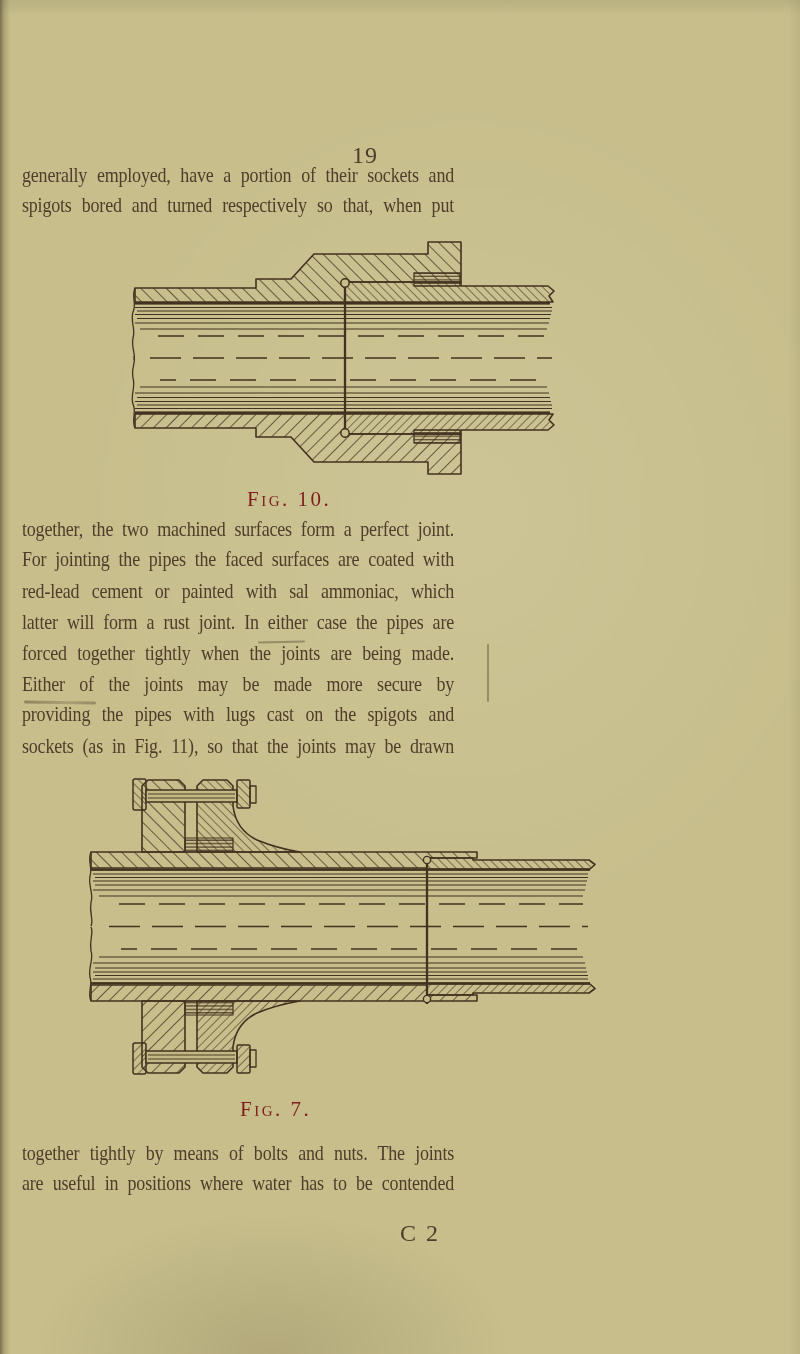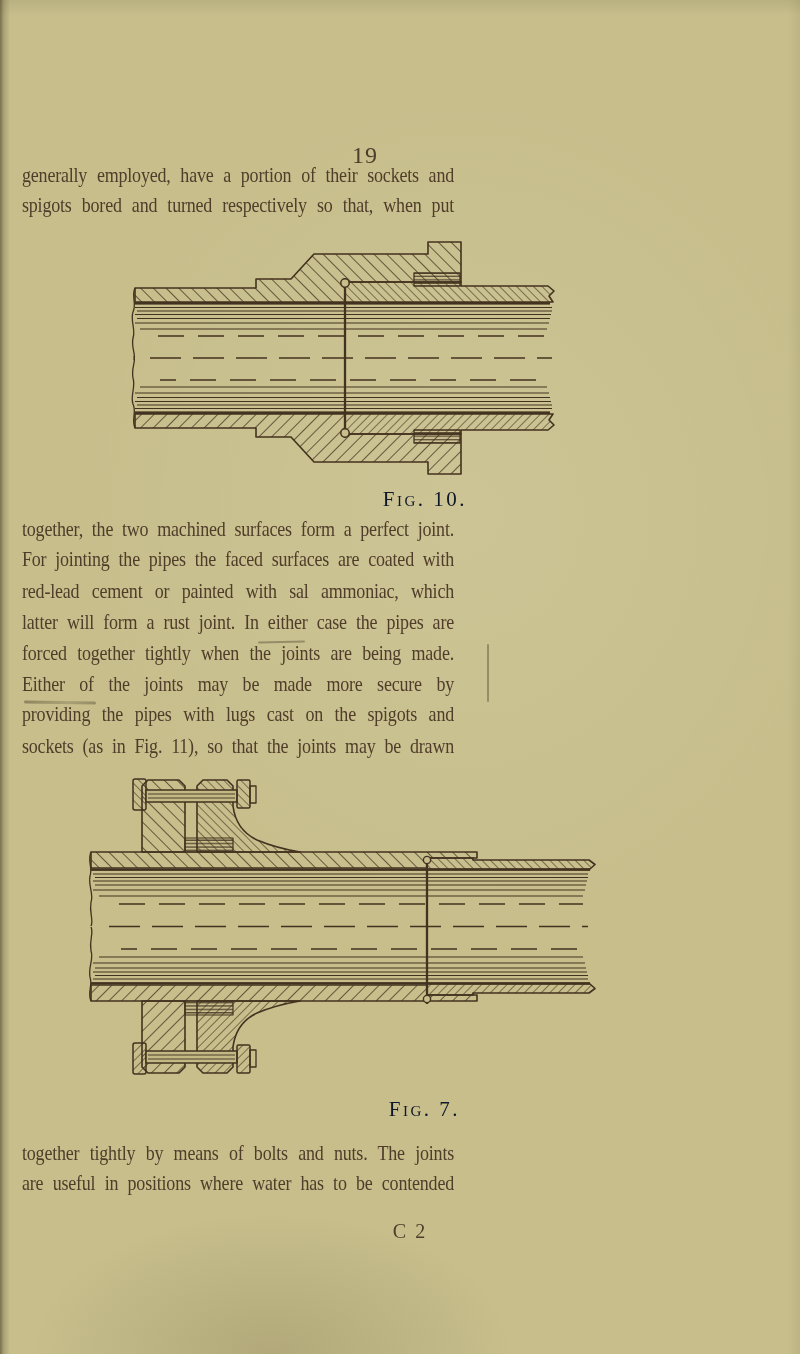--- a/index.html
+++ b/index.html
@@ -28,28 +28,28 @@
     font-size:18px;line-height:25.4px;letter-spacing:-0.2px;word-spacing:1px;
     transform:scaleY(1.22);transform-origin:0 0;
   }
   .para .line{
     display:block;text-align:justify;text-align-last:justify;white-space:nowrap;
   }
   #para-top{top:160px;}
   #para-mid{top:514px;}
   #para-bottom{top:1138px;}
   .fig-caption{
-    position:absolute;width:220px;text-align:right;
-    font-size:21px;font-variant:small-caps;letter-spacing:2.5px;color:#0f172a;
+    position:absolute;width:220px;text-align:left;
+    font-size:21px;font-variant:small-caps;letter-spacing:2.5px;color:#7f1d1d;
   }
   #fig10-caption{top:487px;left:247px;}
   #fig11-caption{top:1097px;left:240px;}
   .signature-mark{
     position:absolute;top:1220px;left:380px;width:60px;
-    font-size:20px;letter-spacing:2px;text-align:center;
+    font-size:24px;letter-spacing:2px;text-align:right;
   }
   .figure{position:absolute;}
   #fig10-drawing{top:238px;left:128px;}
   #fig11-drawing{top:778px;left:85px;}
   
   .pencil{position:absolute;background:rgba(86,76,52,0.45);border-radius:2px;}
   #pencil-margin-line{left:487px;top:644px;width:2px;height:58px;}
   #pencil-underline-either-mid{left:258px;top:641px;width:47px;height:2px;transform:rotate(-1.5deg);}
   #pencil-underline-either-start{left:24px;top:701px;width:72px;height:3px;transform:rotate(1deg);
     background:linear-gradient(90deg,rgba(86,76,52,0.5),rgba(86,76,52,0.25) 60%,rgba(86,76,52,0.45));}

